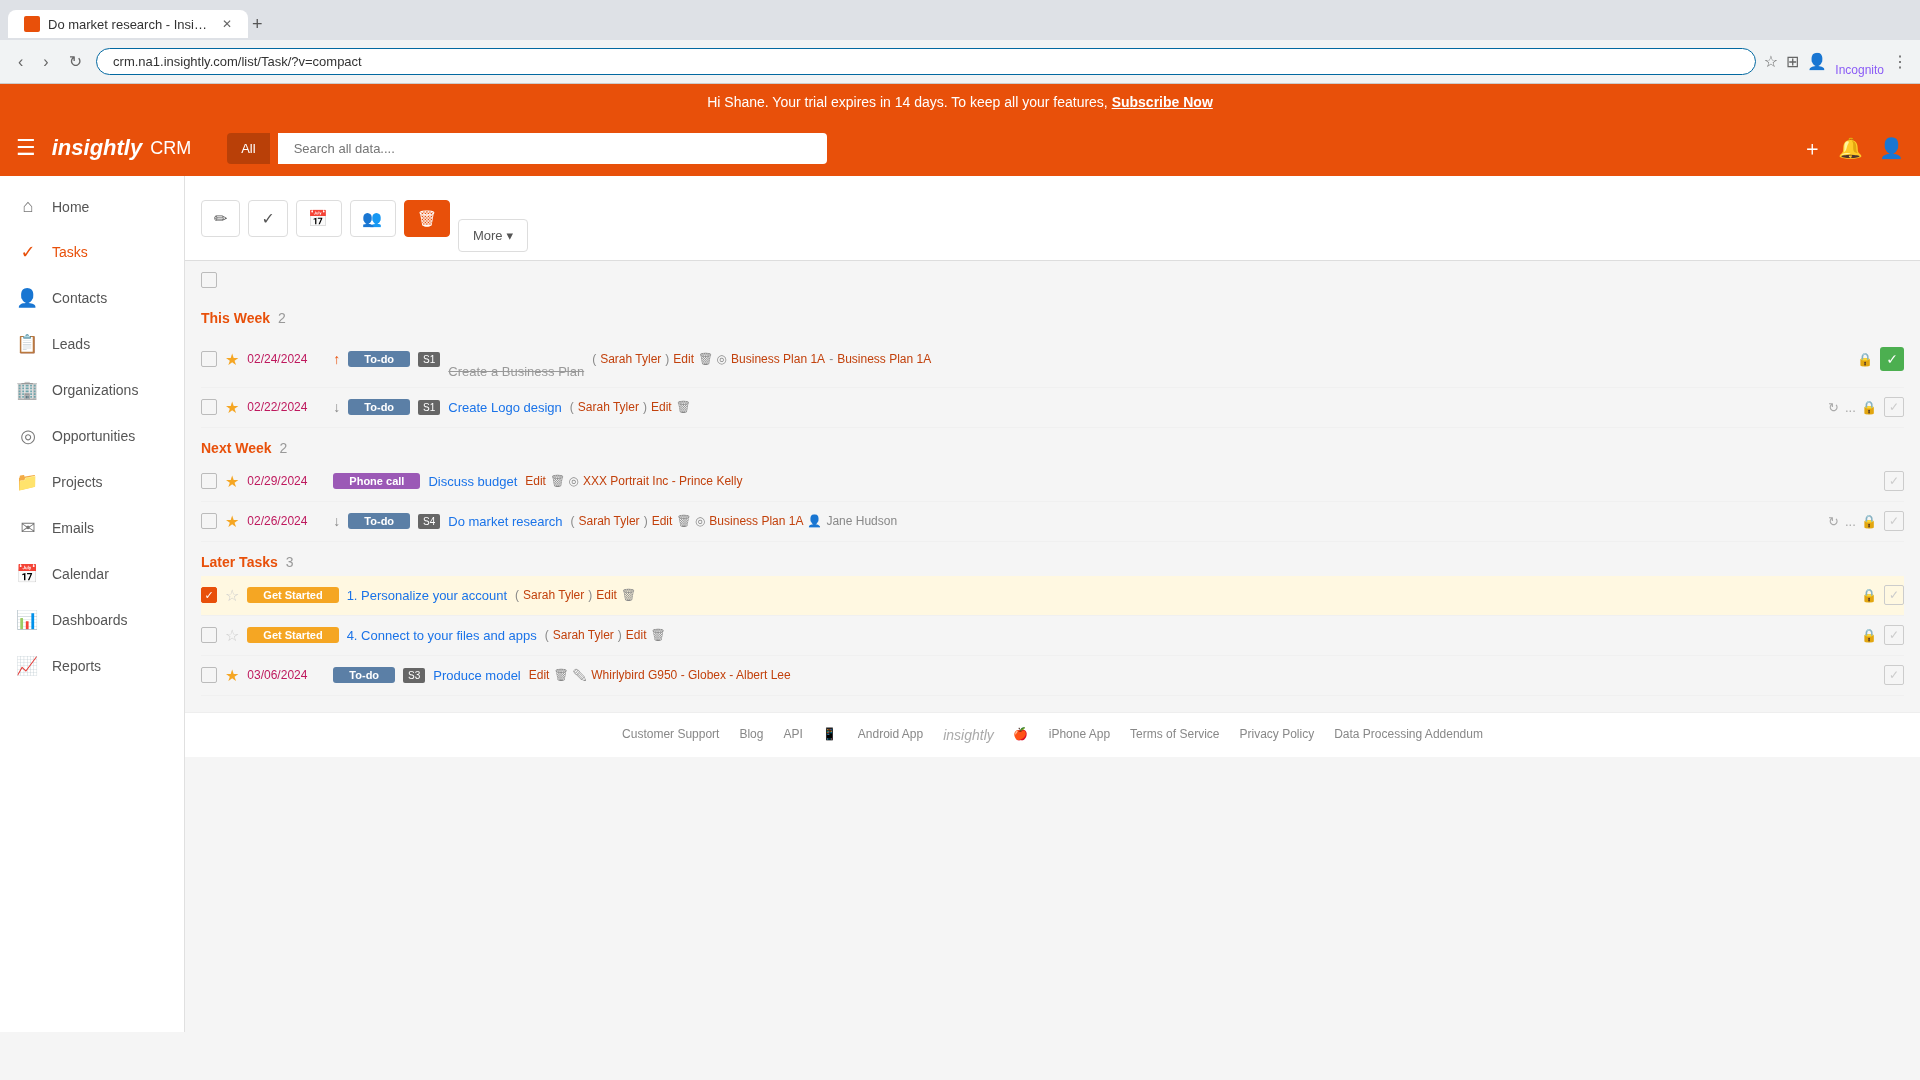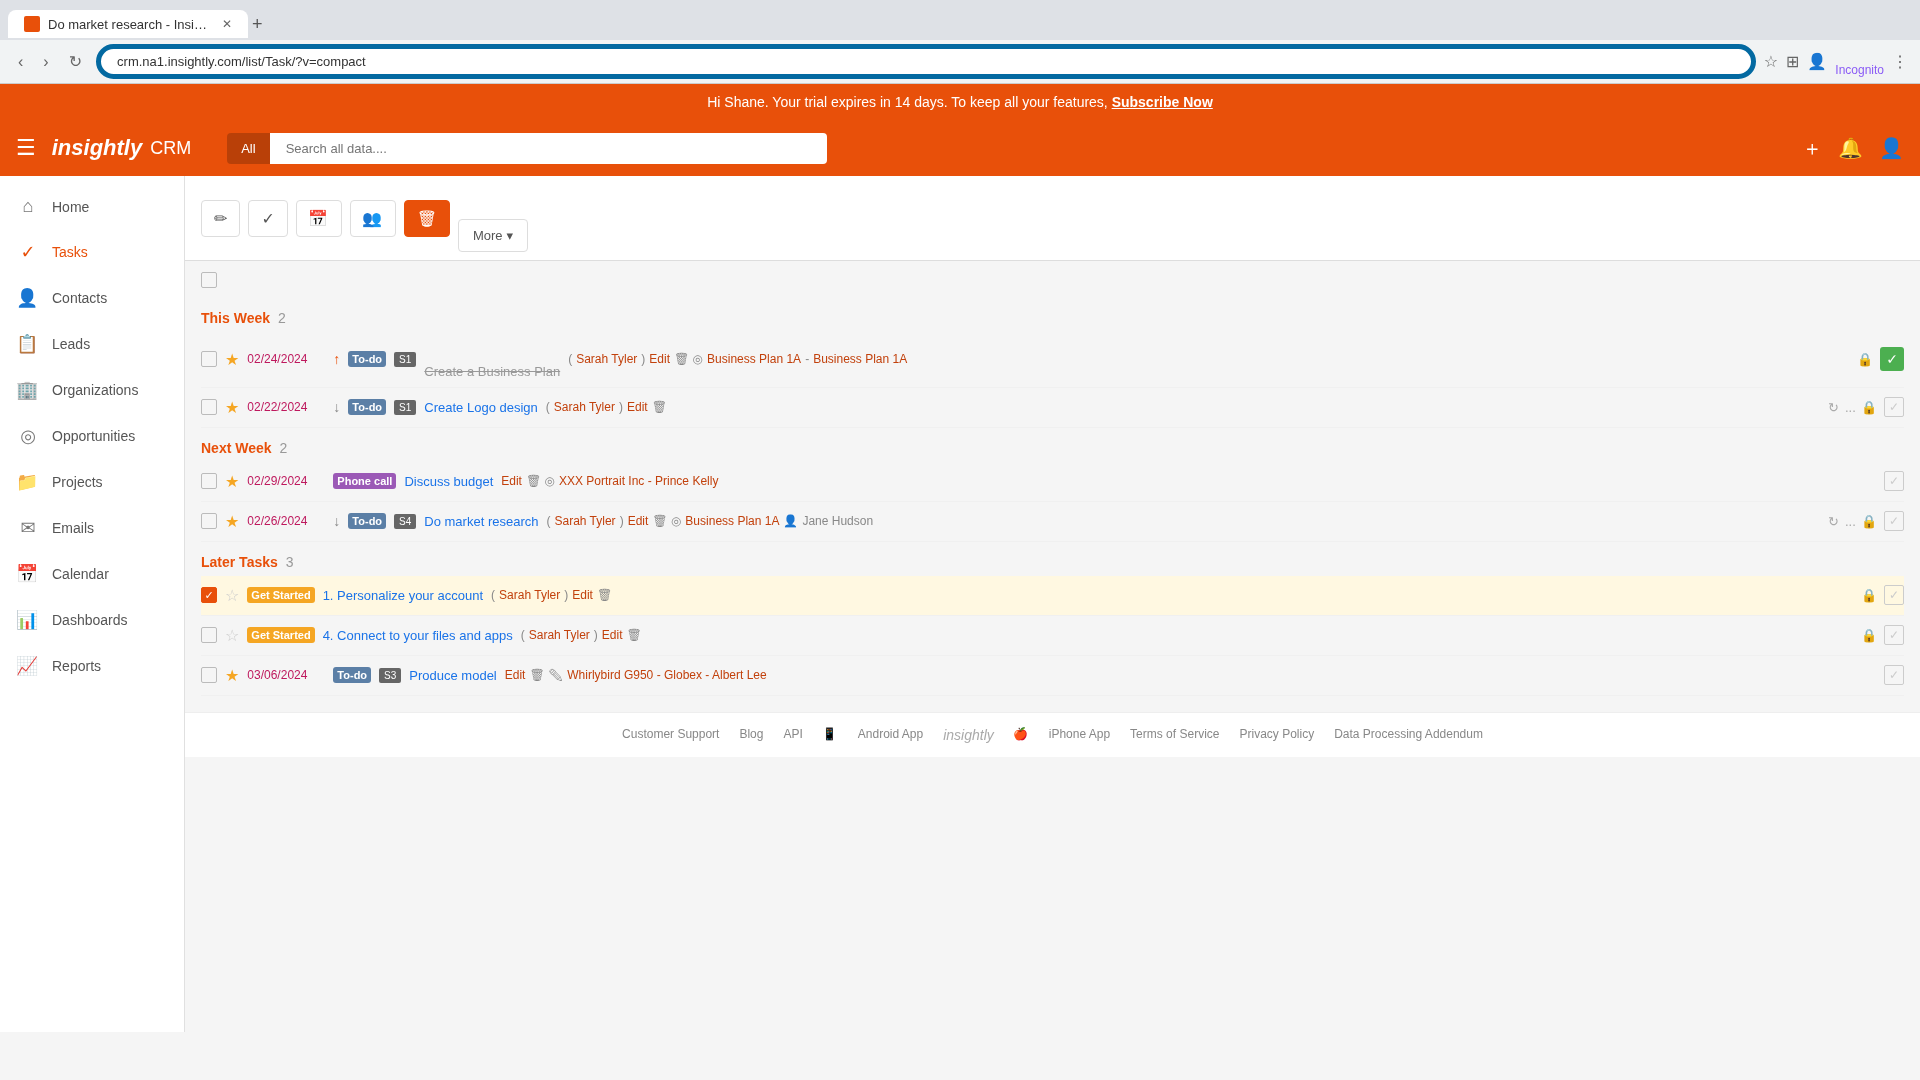--- a/index.html
+++ b/index.html
@@ -8,35 +8,35 @@
     
     .browser-chrome { background: #dee1e6; width: 1920px; }
     .browser-tab-bar { display: flex; align-items: center; padding: 8px 0 0 8px; background: #dee1e6; height: 40px; }
     .browser-tab { display: flex; align-items: center; background: white; border-radius: 8px 8px 0 0; padding: 6px 16px; font-size: 13px; color: #333; gap: 8px; max-width: 240px; }
     .browser-tab .favicon { width: 16px; height: 16px; background: #e8500a; border-radius: 2px; display: inline-block; }
     .browser-tab .tab-title { flex: 1; white-space: nowrap; overflow: hidden; text-overflow: ellipsis; }
     .browser-tab .close-btn { cursor: pointer; color: #666; font-size: 12px; }
     .new-tab-btn { margin-left: 4px; background: none; border: none; font-size: 18px; cursor: pointer; color: #555; }
     .browser-controls { display: flex; align-items: center; padding: 6px 12px; background: #f1f3f4; gap: 8px; border-bottom: 1px solid #ccc; height: 44px; }
     .nav-btn { background: none; border: none; cursor: pointer; color: #666; font-size: 16px; padding: 4px 6px; border-radius: 50%; }
-    .address-bar { flex: 1; background: white; border: 5px solid #0369a1; border-radius: 20px; padding: 5px 16px; font-size: 13px; color: #333; }
+    .address-bar { flex: 1; background: white; border: 1px solid #0369a1; border-radius: 20px; padding: 5px 16px; font-size: 13px; color: #333; }
     .browser-actions { display: flex; gap: 8px; align-items: center; color: #555; }
     .browser-action-btn { background: none; border: none; cursor: pointer; font-size: 16px; color: #666; }
 
     
     .trial-banner { background: #e8500a; color: white; text-align: center; padding: 10px; font-size: 14px; }
     .trial-banner a { color: white; font-weight: bold; text-decoration: underline; }
 
     
     .app-header { background: #e8500a; display: flex; align-items: center; padding: 0 16px; height: 56px; gap: 16px; }
     .hamburger-btn { background: none; border: none; color: white; font-size: 22px; cursor: pointer; }
     .logo-area { display: flex; align-items: center; gap: 8px; }
     .logo-text { color: white; font-size: 22px; font-style: italic; font-weight: bold; }
     .crm-label { color: white; font-size: 18px; font-weight: 300; }
-    .search-area { flex: 1; display: flex; align-items: center; gap: 0; max-width: 600px; margin-left: 20px; }
+    .search-area { flex: 1; display: flex; align-items: center; gap: 8px; max-width: 600px; margin-left: 20px; }
     .search-all-btn { background: rgba(0,0,0,0.2); color: white; border: none; padding: 8px 14px; font-size: 13px; border-radius: 4px 0 0 4px; cursor: pointer; }
     .search-input-wrap { flex: 1; position: relative; }
     .search-input { width: 100%; padding: 8px 16px; font-size: 13px; border: none; border-radius: 0 4px 4px 0; outline: none; }
     .header-actions { margin-left: auto; display: flex; align-items: center; gap: 16px; }
     .header-icon-btn { background: none; border: none; color: white; font-size: 20px; cursor: pointer; }
 
     
     .app-body { display: flex; height: calc(1080px - 84px - 56px - 44px - 40px); }
 
     
@@ -65,21 +65,21 @@
 
     .task-row { display: flex; align-items: center; padding: 8px 0; border-bottom: 1px solid #f0f0f0; gap: 8px; min-height: 40px; }
     .task-row.highlighted { background: #fff8e1; }
     .task-row.strikethrough .task-title { text-decoration: line-through; color: #999; }
 
     .star-icon { font-size: 16px; color: #f5a623; cursor: pointer; flex-shrink: 0; }
     .star-icon.empty { color: #ccc; }
     .task-date { color: #be185d; font-size: 12px; min-width: 78px; }
     .priority-down { color: #888; font-size: 14px; }
     .priority-up { color: #e8500a; font-size: 14px; }
-    .badge { display: inline-block; padding: 2px 4px; border-radius: 3px; font-size: 11px; font-weight: bold; flex-shrink: 0; }
+    .badge { display: inline-block; padding: 2px 16px; border-radius: 3px; font-size: 11px; font-weight: bold; flex-shrink: 0; }
     .badge-todo { background: #5b7fa6; color: white; }
     .badge-phone { background: #9b59b6; color: white; }
     .badge-getstarted { background: #f5a623; color: white; }
     .stage-badge { background: #666; color: white; font-size: 10px; padding: 2px 5px; border-radius: 2px; flex-shrink: 0; }
     .task-title { color: #1a73e8; cursor: pointer; font-size: 13px; }
     .task-meta { color: #888; font-size: 12px; display: flex; align-items: center; gap: 4px; flex-wrap: wrap; }
     .task-meta a { color: #c2410c; text-decoration: none; }
     .spacer { flex: 1; }
     .task-actions { display: flex; align-items: center; gap: 6px; color: #aaa; font-size: 13px; }
     .action-icon { cursor: pointer; }

